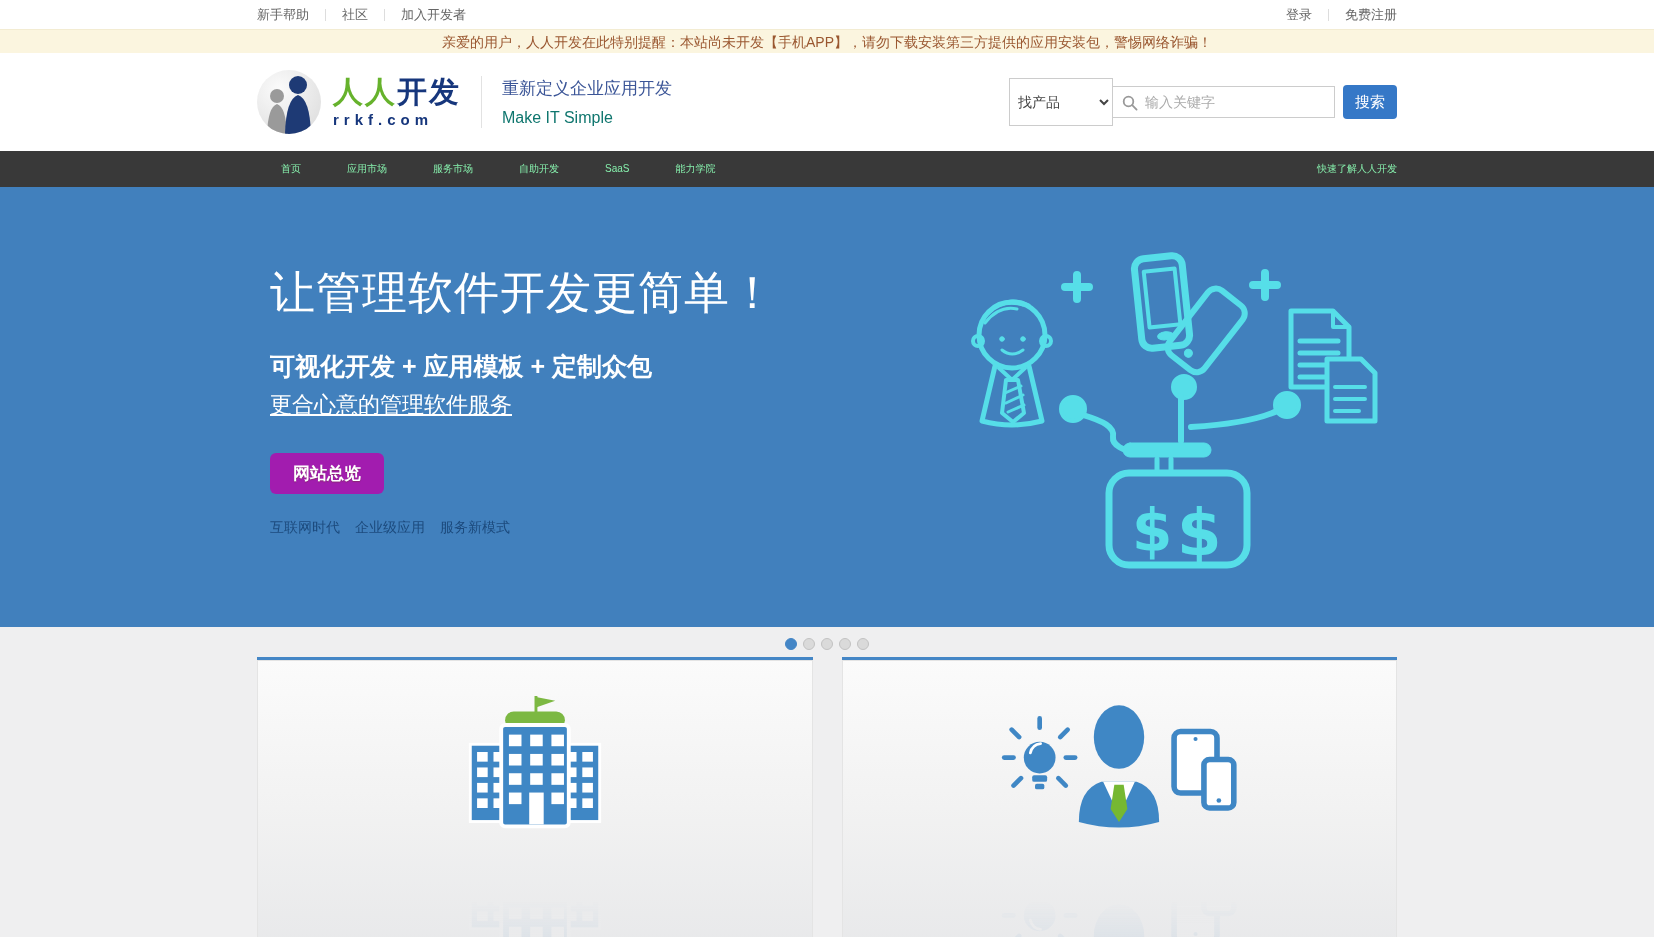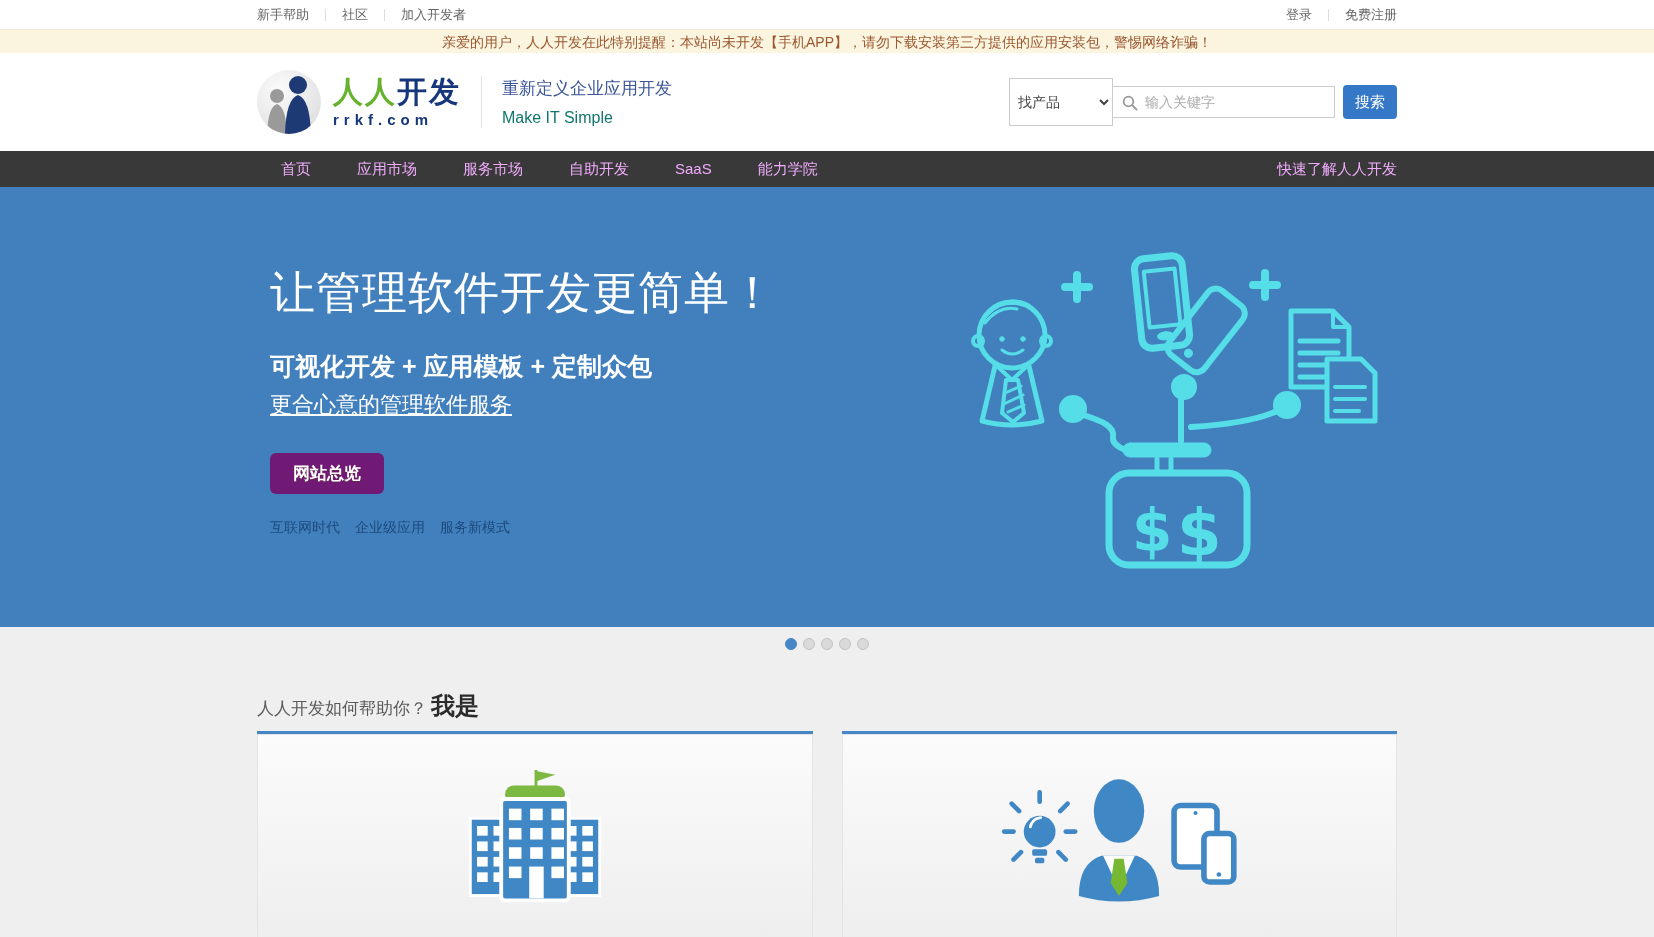--- a/index.html
+++ b/index.html
@@ -41,31 +41,31 @@
     padding:0 8px 0 32px; font-size:14px; color:#333; }
   .search-box input::placeholder { color:#aaa; }
   .mag { position:absolute; left:9px; top:8px; }
   .search-btn { margin-left:8px; width:54px; height:34px; background:#3578c7; color:#fff;
     border:none; border-radius:4px; font-size:15px; cursor:pointer;
     font-family:"Liberation Sans","DejaVu Sans",sans-serif; }
 
   
   .nav { height:36px; background:#393939; }
   .nav .container { display:flex; align-items:center; height:36px; }
-  .nav a { color:#f0abfc; font-size:15px; text-decoration:none; line-height:36px; }
+  .nav a { color:#86efac; font-size:10px; text-decoration:none; line-height:36px; }
   .nav-items { display:flex; gap:46px; padding-left:24px; }
   .nav-right { margin-left:auto; }
 
   
   .hero { height:440px; background:#4180bd; position:relative; overflow:hidden; }
   .hero .container { height:100%; padding-left:13px; }
   .hero-title { padding-top:76px; font-size:45px; font-weight:normal; color:#fff; letter-spacing:1px; }
   .hero-sub1 { margin-top:27px; font-size:25px; font-weight:bold; color:#fff; }
   .hero-sub2 { margin-top:7px; font-size:22px; color:#fff;text-decoration:underline; }
-  .hero-cta { margin-top:33px; display:inline-block; background:#701a75; color:#fff;
+  .hero-cta { margin-top:33px; display:inline-block; background:#a21caf; color:#fff;
     font-size:17px; font-weight:bold; padding:9px 23px; border-radius:6px; text-decoration:none;
     text-shadow:0 1px 1px rgba(90,60,0,.35); }
   .hero-tags { margin-top:25px; font-size:14px; color:#1c4a7d; display:flex; gap:15px;font-family:Liberation Serif, serif; }
   .hero-tags a { color:#1c4a7d; text-decoration:none; }
   .hero-art { position:absolute; left:697px; top:50px; }
 
   
   .dots { text-align:center; padding-top:9px; height:30px; }
   .dot { display:inline-block; width:12px; height:12px; border-radius:50%;
     background:#dadada; border:1px solid #c2c2c2; margin:0 3px; cursor:pointer; }
@@ -222,23 +222,20 @@
       </g>
       <text x="177" y="314" font-size="58" font-weight="bold" fill="#56dee8" font-family="DejaVu Sans, sans-serif">$</text>
       <text x="222" y="318" font-size="64" font-weight="bold" fill="#56dee8" font-family="DejaVu Sans, sans-serif">$</text>
     </svg>
   </div>
 </div>
 
 <div class="dots"><span class="dot active"></span><span class="dot"></span><span class="dot"></span><span class="dot"></span><span class="dot"></span></div>
 
 <div class="container">
-  <div class="section-head">
-    <span class="sec-prefix">人人开发如何帮助你？</span><span class="sec-strong">我是</span>
-  </div>
   <div class="cards">
 
     <div class="card">
       <div class="icon-wrap reflect">
         <svg width="170" height="140" viewBox="0 0 170 145">
           <rect x="18" y="50" width="42" height="80" fill="#3f87c5" stroke="#fff" stroke-width="3"></rect>
           <g fill="#fff">
             <rect x="25" y="58" width="11" height="10"></rect>
               <rect x="42" y="58" width="11" height="10"></rect>
             <rect x="25" y="74" width="11" height="10"></rect>

